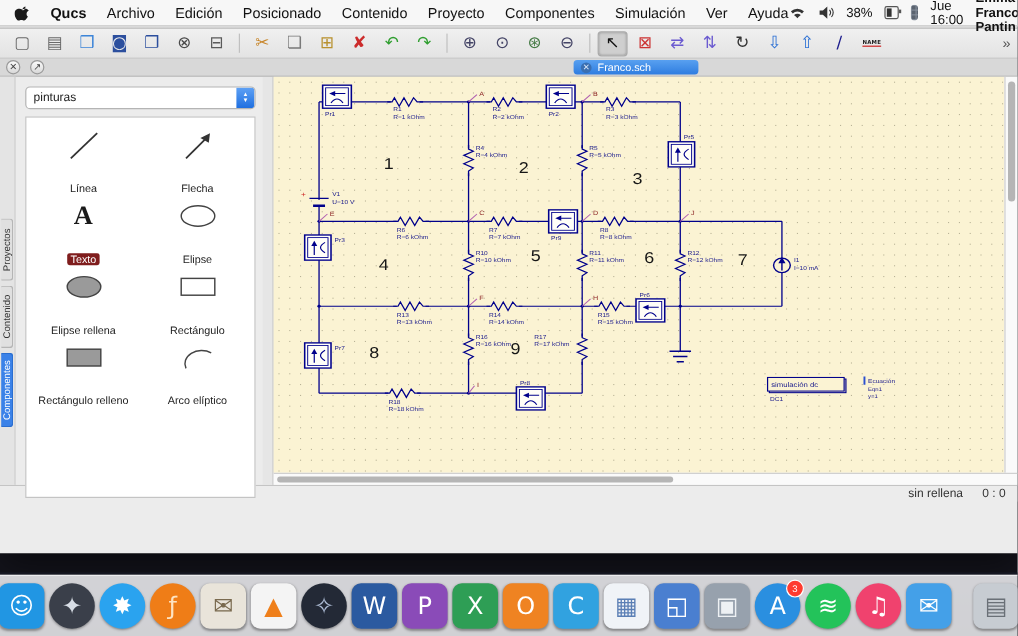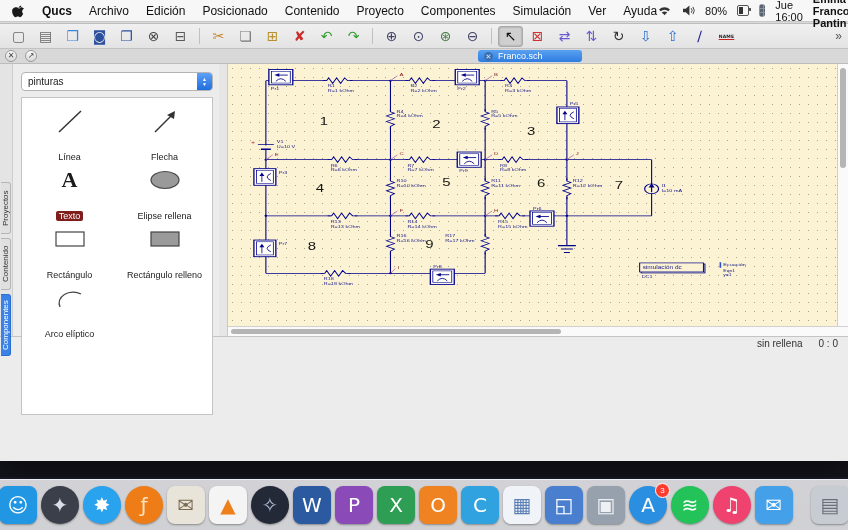--- a/index.html
+++ b/index.html
@@ -40,21 +40,21 @@
   .toverflow{margin-left:auto;font-size:12px;color:#555}
   
   .tabbar{height:14px;background:#d8d8d8;border-bottom:1px solid #bcbcbc;position:relative}
   .dockbtns{position:absolute;left:5px;top:1px;display:flex;gap:8px}
   .rbtn{width:12px;height:12px;border-radius:50%;background:linear-gradient(#fbfbfb,#d8d8d8);
         border:1px solid #9a9a9a;box-sizing:border-box;font-size:8px;line-height:10px;text-align:center;color:#444}
   .doc-tab{position:absolute;left:478px;top:1px;width:92px;height:12px;border-radius:3px;
            background:linear-gradient(#58a0f0,#2f7de0);color:#fff;font-size:9px;display:flex;align-items:center;gap:5px;padding:0 6px}
   .doc-tab .x{width:9px;height:9px;border-radius:50%;background:#3a6fb2;color:#dce9fa;font-size:7px;line-height:9px;text-align:center}
   
-  .wbody{display:flex;height:272px;background:#ececec}
+  .wbody{display:flex;height:340px;background:#ececec}
   .rail{width:12px;position:relative;background:#e4e4e4;border-right:1px solid #cfcfcf}
   .vtab{position:absolute;left:1px;width:10px;border:1px solid #b5b5b5;border-right:none;border-radius:3px 0 0 3px;
         background:#e0e0e0;color:#333;font-size:8px;display:flex;align-items:center;justify-content:center;
         writing-mode:vertical-rl;transform:rotate(180deg);box-sizing:border-box}
   .vtab.active{background:#3b82e8;border-color:#2a6ed0;color:#fff}
   .sidebar{width:206px;background:#ececec;padding:8px 6px 0 8px;box-sizing:border-box}
   .combo{height:17px;background:#fff;border:1px solid #b4b4b4;border-radius:4px;display:flex;align-items:center;
          font-size:10px;color:#222;padding-left:6px;position:relative;overflow:hidden}
   .combo .step{position:absolute;right:0;top:0;bottom:0;width:15px;background:linear-gradient(#5ea1f5,#1f6fe0);
                color:#fff;font-size:5px;display:flex;flex-direction:column;align-items:center;justify-content:center;line-height:5px}
@@ -137,21 +137,21 @@
       <svg width="15" height="12" viewBox="0 0 16 12">
           <path d="M8 10.5 L9.6 8.6 A2.6 2.6 0 0 0 6.4 8.6 Z M3.9 6.2 A6 6 0 0 1 12.1 6.2 L13.8 4.3 A8.6 8.6 0 0 0 2.2 4.3 Z M5 7.5 L6.1 8.7 A3.9 3.9 0 0 1 9.9 8.7 L11 7.5 A5.6 5.6 0 0 0 5 7.5 Z" fill="#333"></path>
         </svg>
     </span>
     <span style="display:flex">
       <svg width="13" height="11" viewBox="0 0 14 12">
           <path d="M1 4h3l4-3.5v11L4 8H1z" fill="#333"></path>
           <path d="M10 3.5 a4 4 0 0 1 0 5 M11.8 2 a6.5 6.5 0 0 1 0 8" stroke="#333" fill="none" stroke-width="1"></path>
         </svg>
     </span>
-    <span>80%</span>
+    <span>38%</span>
     <span class="batt">
         <span class="fill"></span>
       </span>
     <span class="inputsrc"></span>
     <span style="font-weight:normal">Jue 16:00</span>
     <span style="font-weight:bold">Emma Franco Pantin</span>
 
   </div>
 </div>
 
@@ -249,20 +249,28 @@
                 <polygon points="26,5 25,13 18,9" fill="#333"></polygon>
               </svg>
             </div>
             <div class="plabel">Flecha</div>
           </div>
           <div class="pitem">
             <div class="picon">
               <span class="bigA">A</span>
             </div>
             <div class="plabel sel">Texto</div>
+          </div>
+          <div class="pitem">
+            <div class="picon">
+              <svg width="34" height="26">
+                <ellipse cx="17" cy="13" rx="14" ry="8.5" fill="none" stroke="#444" stroke-width="1.2"></ellipse>
+              </svg>
+            </div>
+            <div class="plabel">Elipse</div>
           </div>
           <div class="pitem">
             <div class="picon">
               <svg width="34" height="26">
                 <ellipse cx="17" cy="13" rx="14" ry="8.5" fill="#9a9a9a" stroke="#444" stroke-width="1.2"></ellipse>
               </svg>
             </div>
             <div class="plabel">Elipse rellena</div>
           </div>
           <div class="pitem">

